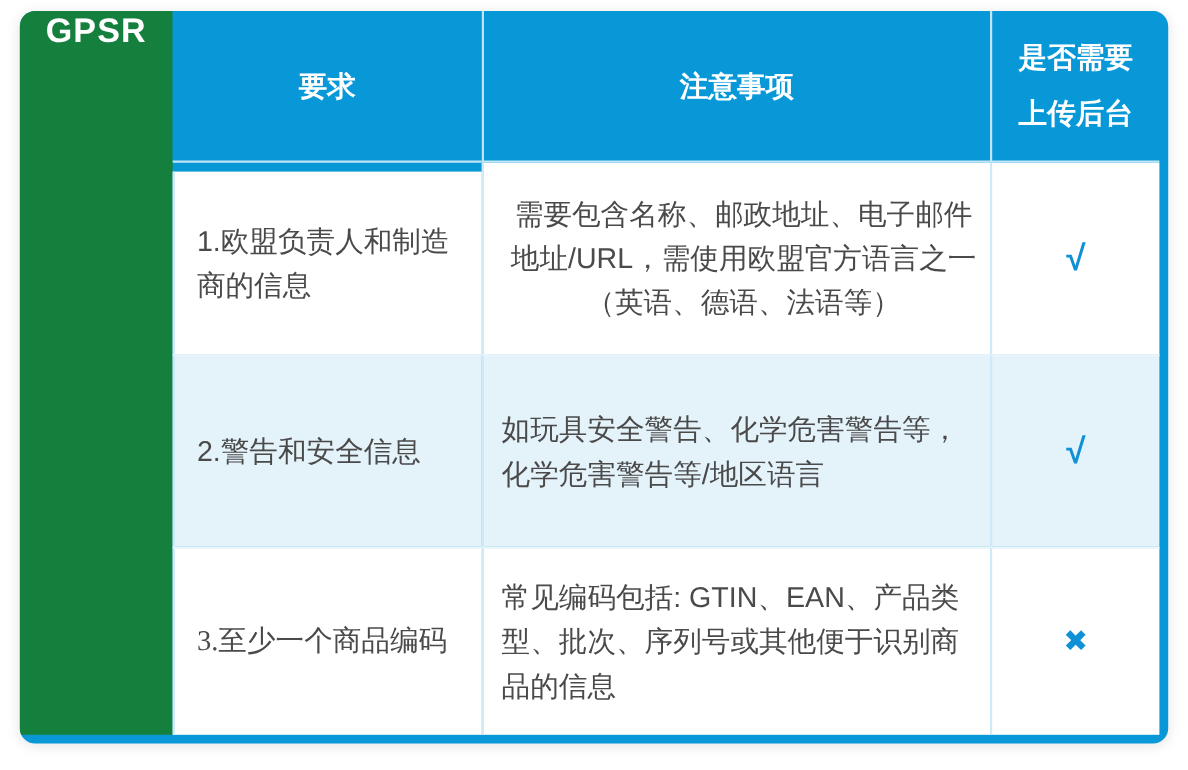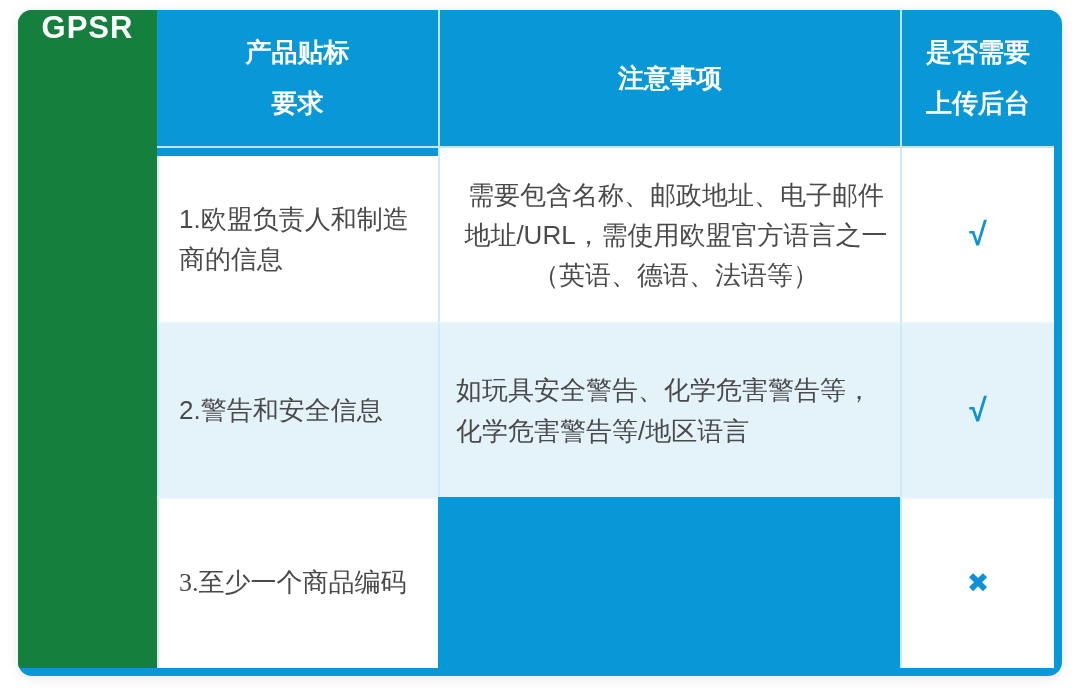--- a/index.html
+++ b/index.html
@@ -76,21 +76,20 @@
 <body>
 
 <div class="card">
   <div class="grid">
 
     <div class="group-cell">
       <span class="group-label">GPSR</span>
     </div>
 
     <div class="hcell" style="grid-column:2; grid-row:1; border-left:none;">
-      <span>产品贴标</span>
       <span>要求</span>
     </div>
     <div class="hcell" style="grid-column:3; grid-row:1;">
       <span>注意事项</span>
     </div>
     <div class="hcell" style="grid-column:4; grid-row:1;">
       <span>是否需要</span>
       <span>上传后台</span>
     </div>
 
@@ -112,18 +111,21 @@
         <span>如玩具安全警告、化学危害警告等，化学危害警告等/地区语言</span>
       </div>
       <div class="bcell mark-cell rsep" style="grid-column:4; grid-row:3;">
         <span class="mark mark-check">√</span>
       </div>
     </div>
 
     <div class="bcell req-cell rsep" style="grid-column:2; grid-row:4;font-family:Liberation Serif, serif;">
       <span>3.至少一个商品编码</span>
     </div>
+    <div class="bcell note-cell rsep" style="grid-column:3; grid-row:4;">
+      <span>常见编码包括: GTIN、EAN、产品类型、批次、序列号或其他便于识别商品的信息</span>
+    </div>
     <div class="bcell mark-cell rsep" style="grid-column:4; grid-row:4;">
       <span class="mark mark-cross">✖</span>
     </div>
 
   </div>
 </div>
 
 </body></html>

